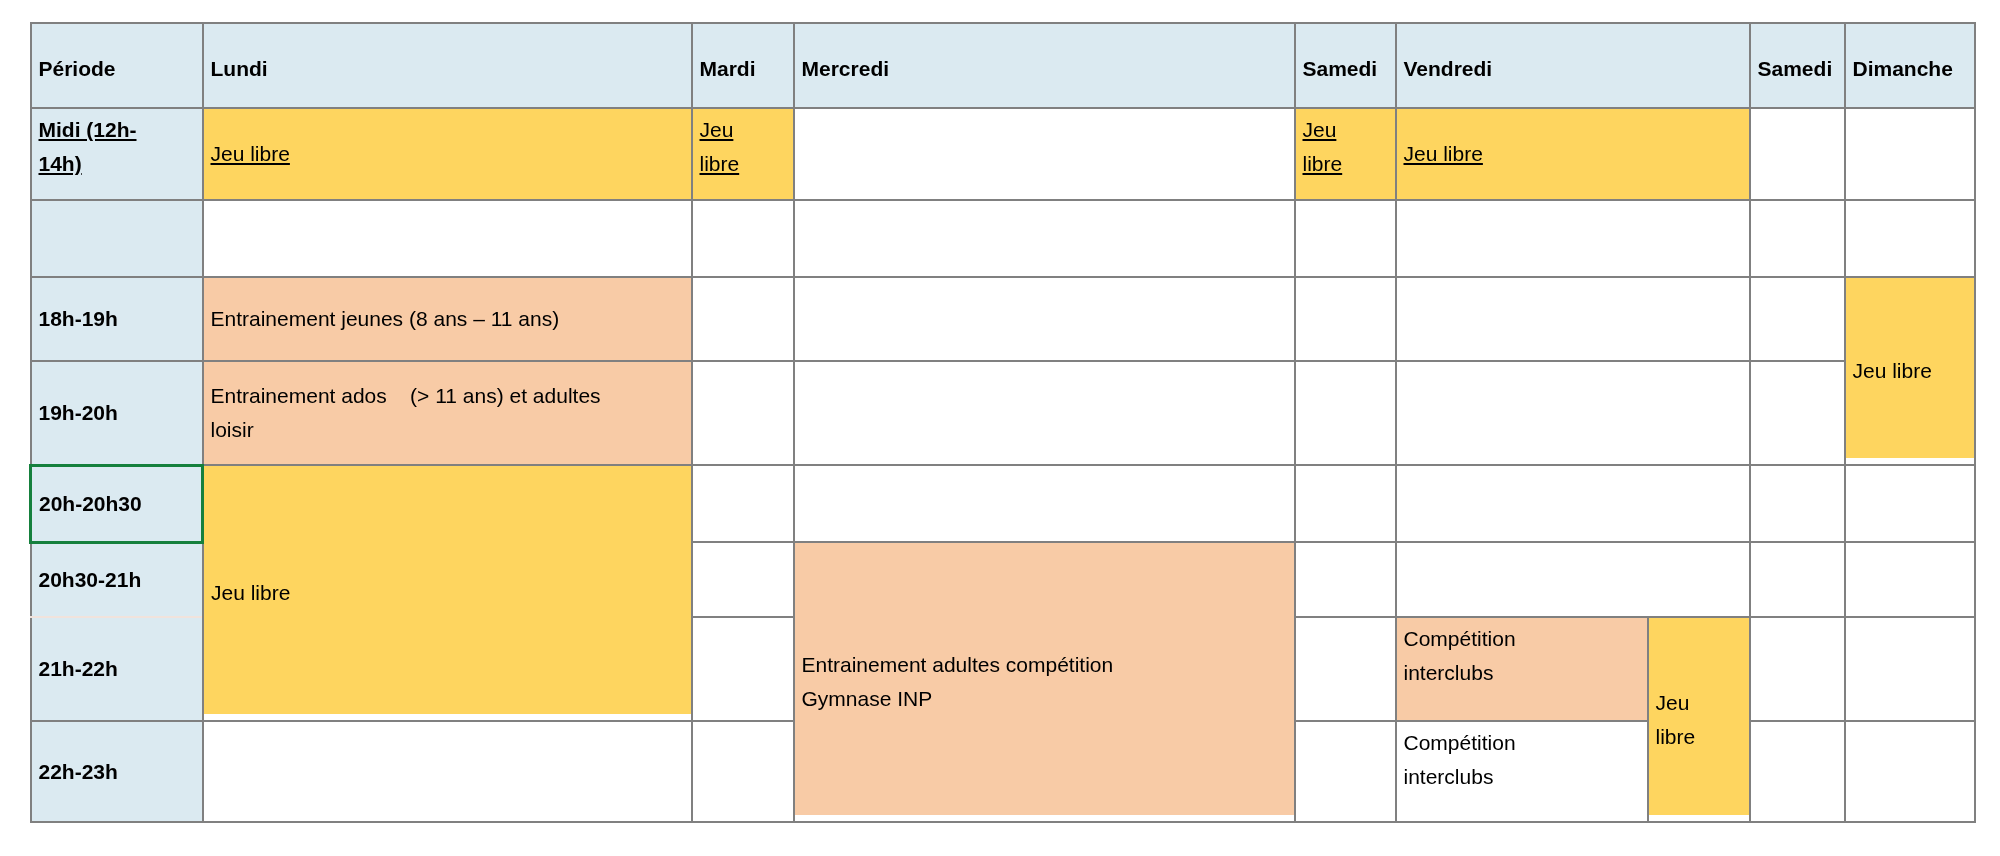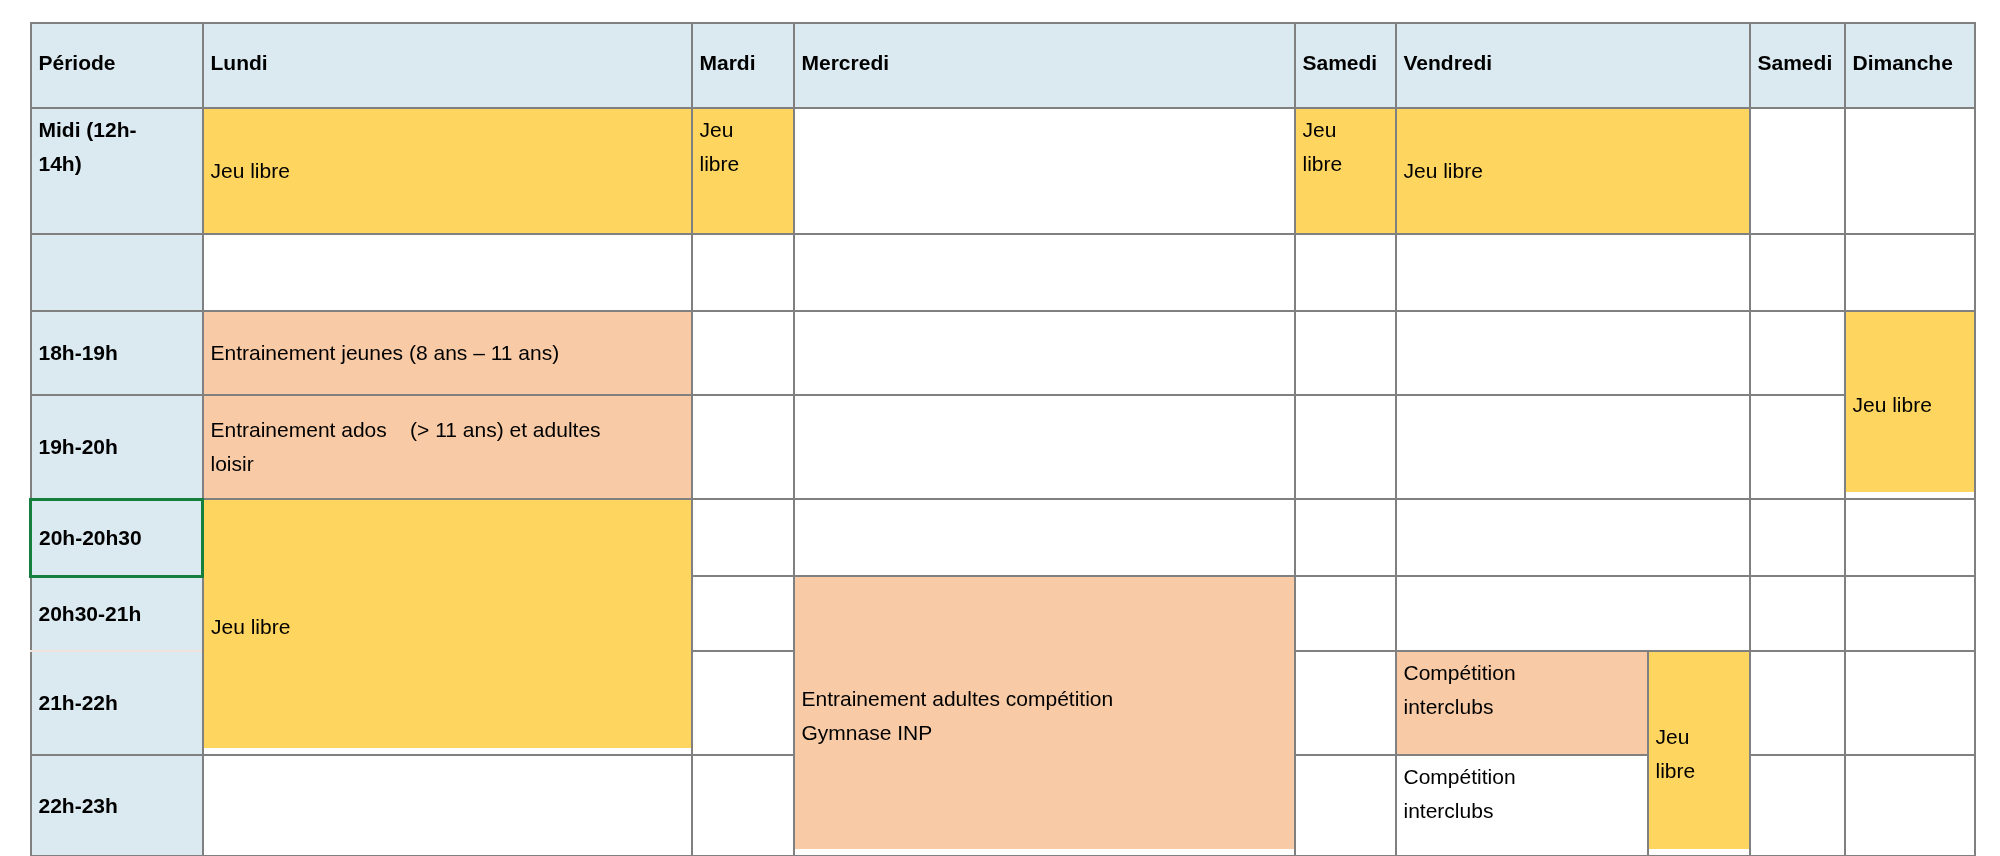--- a/index.html
+++ b/index.html
@@ -29,36 +29,36 @@
     text-align: left;
     vertical-align: middle;
     white-space: pre-wrap;
     overflow: hidden;
     font-weight: 400;
   }
   th {
     background: #DBEAF1;
     font-weight: 700;
     vertical-align: top;
-    padding-top: 22px;
+    padding-top: 28px;
   }
   td.plabel {
     background: #DBEAF1;
     font-weight: 700;
   }
   td.yellow { background: #FED55F; }
   td.orange { background: #F8CBA6; }
   td.va-top { vertical-align: top; }
   td.black-box { border: 3px solid #15803d; }
   td.light-bottom { border-bottom: 2px solid #F1E3DC; }
   td.light-top { border-top: 2px solid #F1E3DC; margin-top: 24px; }
   td.sliver { box-shadow: inset 0 -6px 0 0 #ffffff; }
   td.tight { padding-right: 22px; }
   tr.r-header  { height: 85px; }
-  tr.r-midi    { height: 126px; }
+  tr.r-midi    { height: 92px; text-decoration: underline; }
   tr.r-blank   { height: 77px; }
   tr.r-18      { height: 84px; }
   tr.r-19      { height: 104px; }
   tr.r-20      { height: 77px; }
   tr.r-2030    { height: 75px; margin-left: 48px; }
   tr.r-21      { height: 104px; }
   tr.r-22      { height: 101px; }
 </style>
 </head>
 <body>

